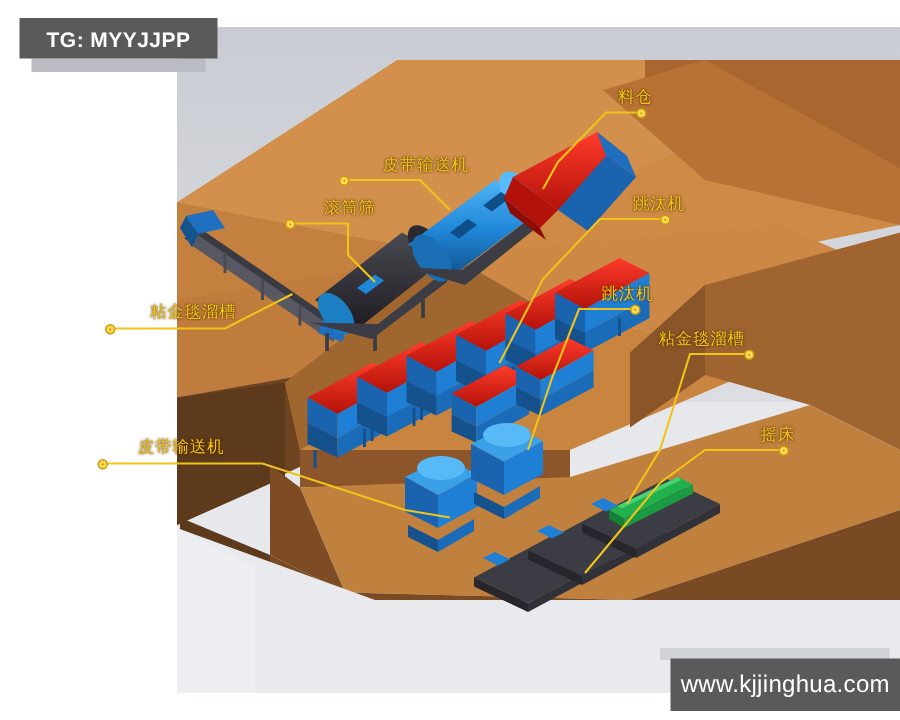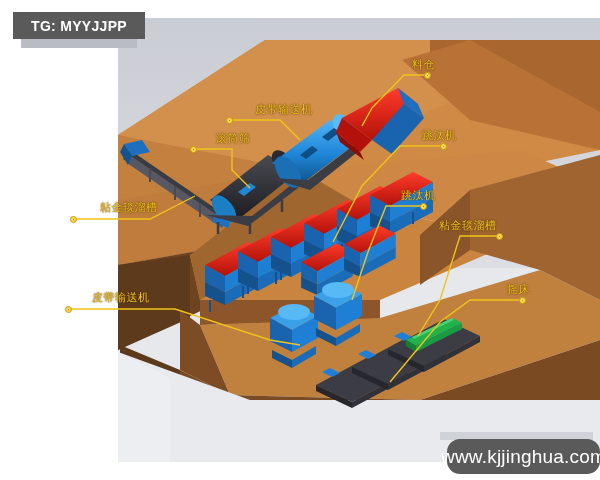--- a/index.html
+++ b/index.html
@@ -29,22 +29,22 @@
 
   
   .tg-badge{position:absolute;left:13px;top:12px;width:132px;height:27px;
        background:#5a5a5a;color:#ffffff;font-size:14px;font-weight:bold;
        display:flex;align-items:center;justify-content:center;letter-spacing:.3px;}
   .tg-shadow{position:absolute;left:21px;top:39px;width:116px;height:9px;
        background:#b9bcc2;}
 
   
   .wm{position:absolute;left:447px;top:439px;width:153px;height:35px;
-       background:#5a5a5a;color:#ffffff;font-size:19px;
-       display:flex;align-items:center;justify-content:center;letter-spacing:.2px;border-radius:13px;}
+       background:#5a5a5a;color:#ffffff;font-size:16px;
+       display:flex;align-items:center;justify-content:center;letter-spacing:.2px;}
   .wm-shadow{position:absolute;left:440px;top:432px;width:153px;height:8px;
        background:#cfd2d6;}
 </style>
 </head>
 <body>
 
 <div id="stage">
 
   <div class="backdrop"></div>
   <div class="backdrop-sky"></div>

